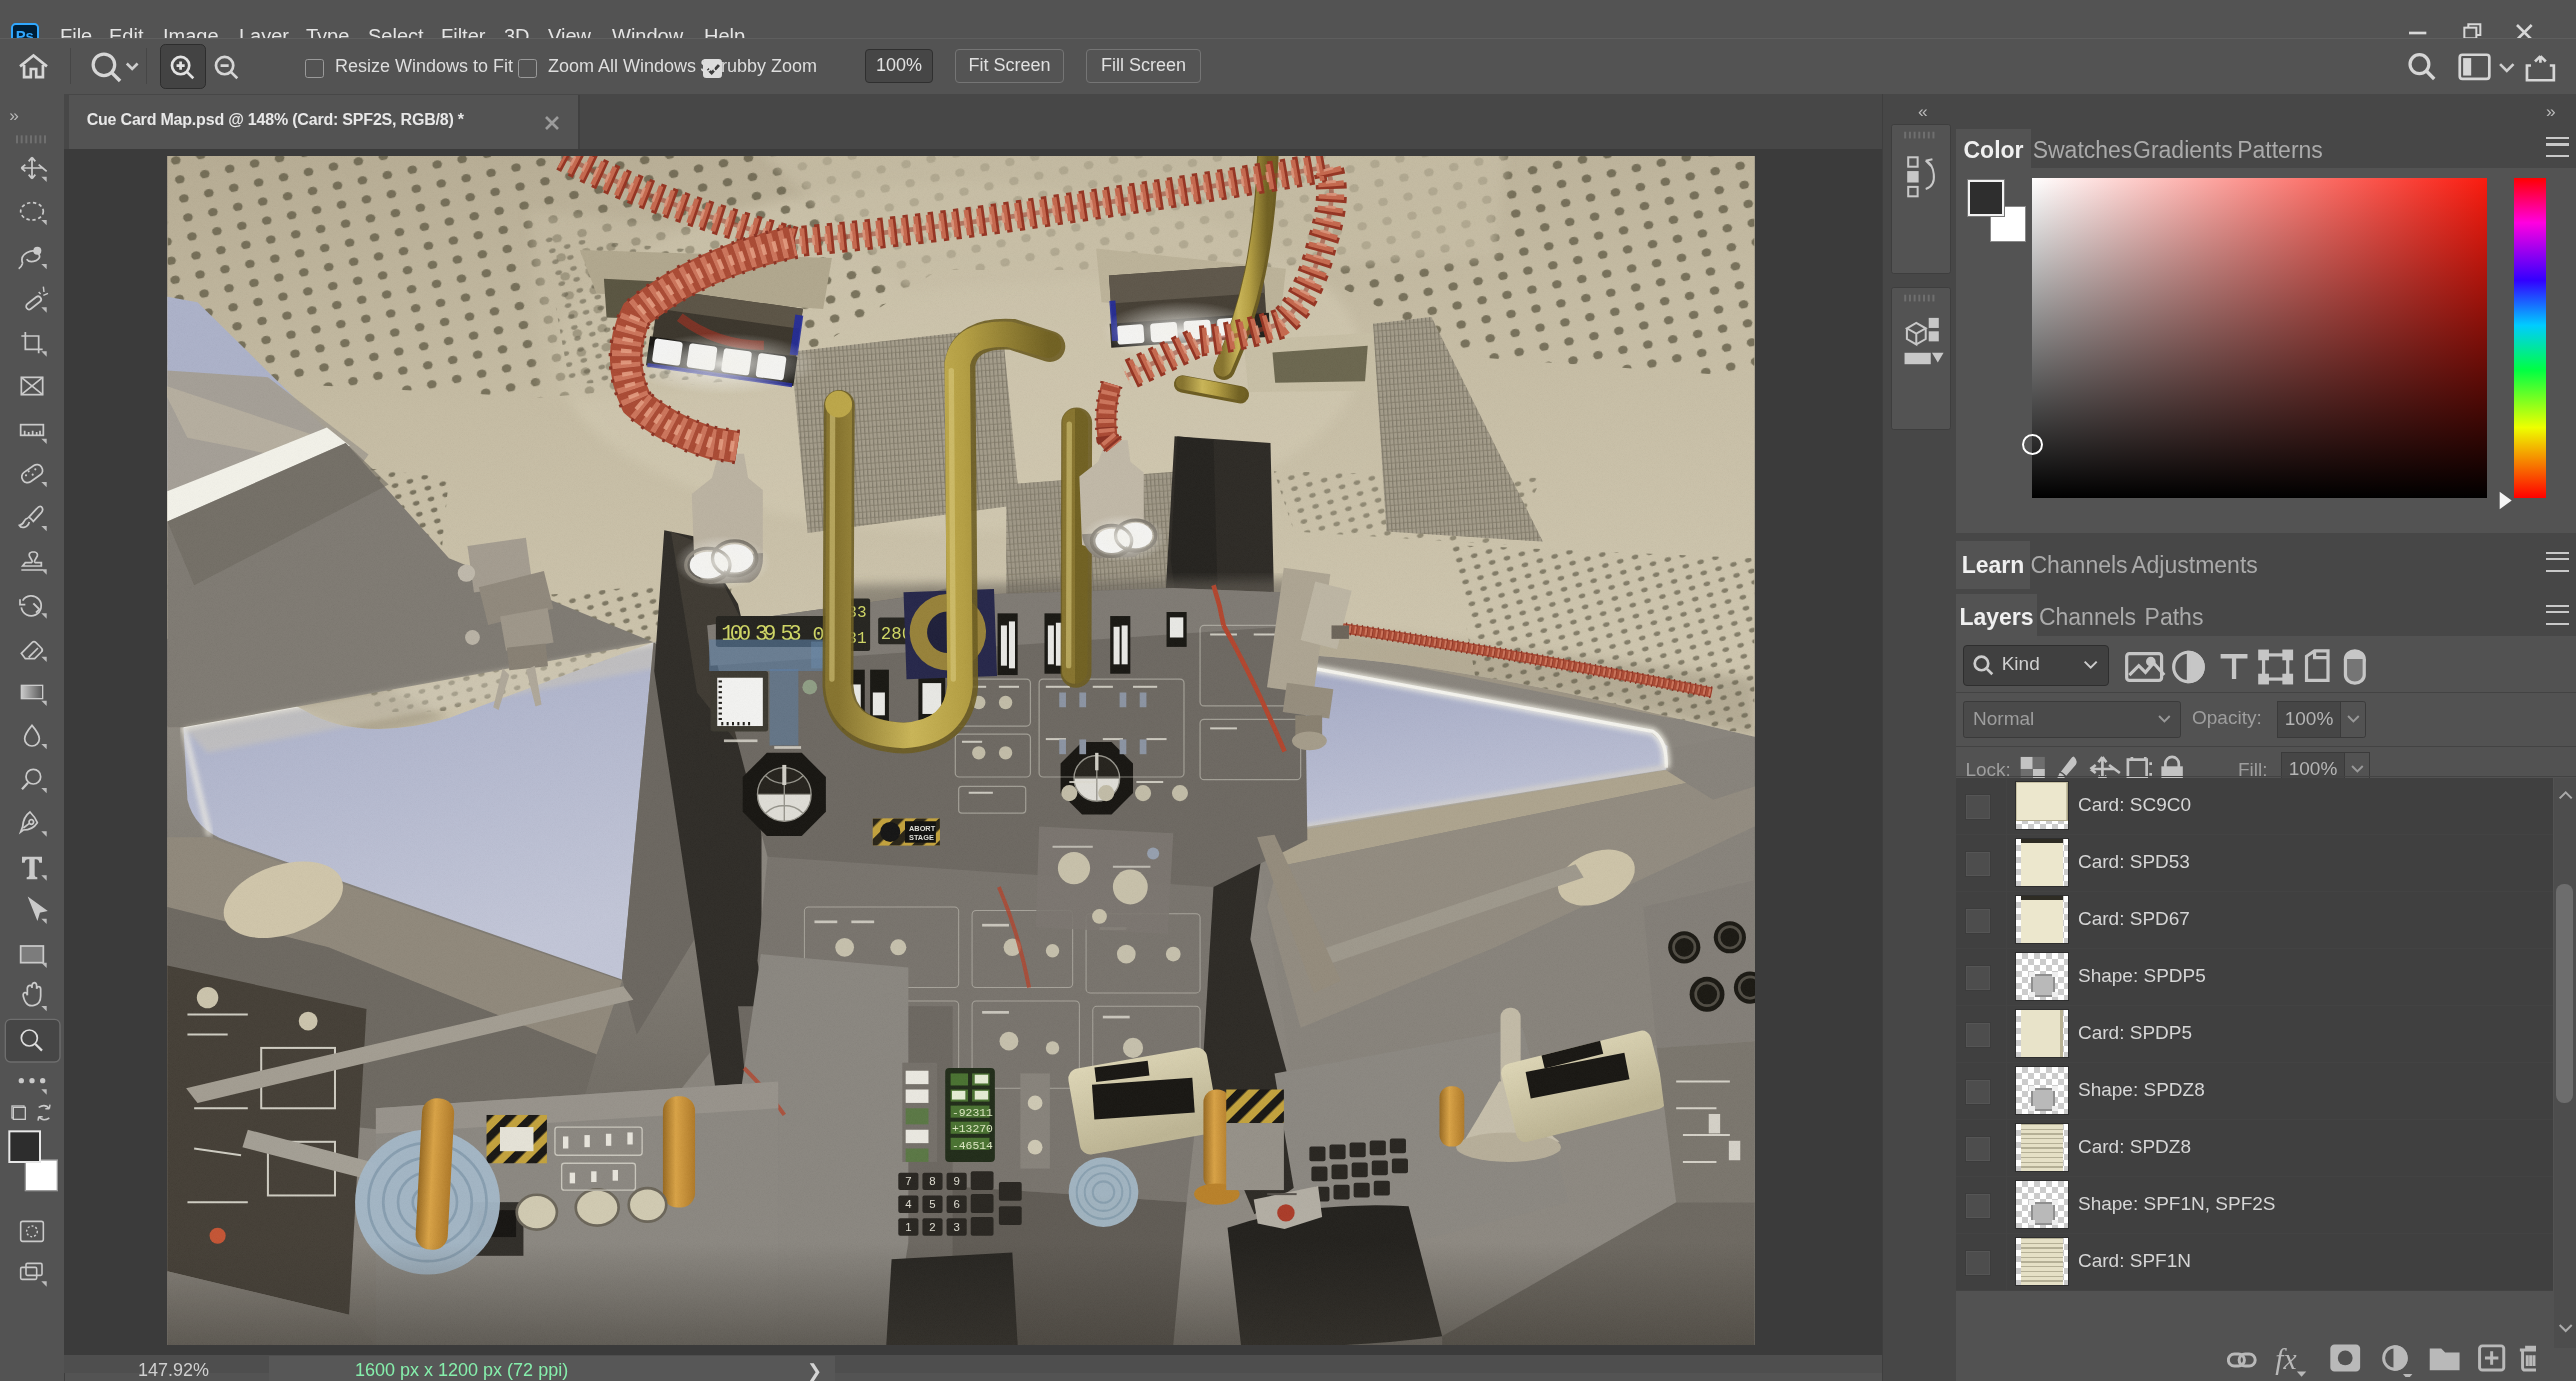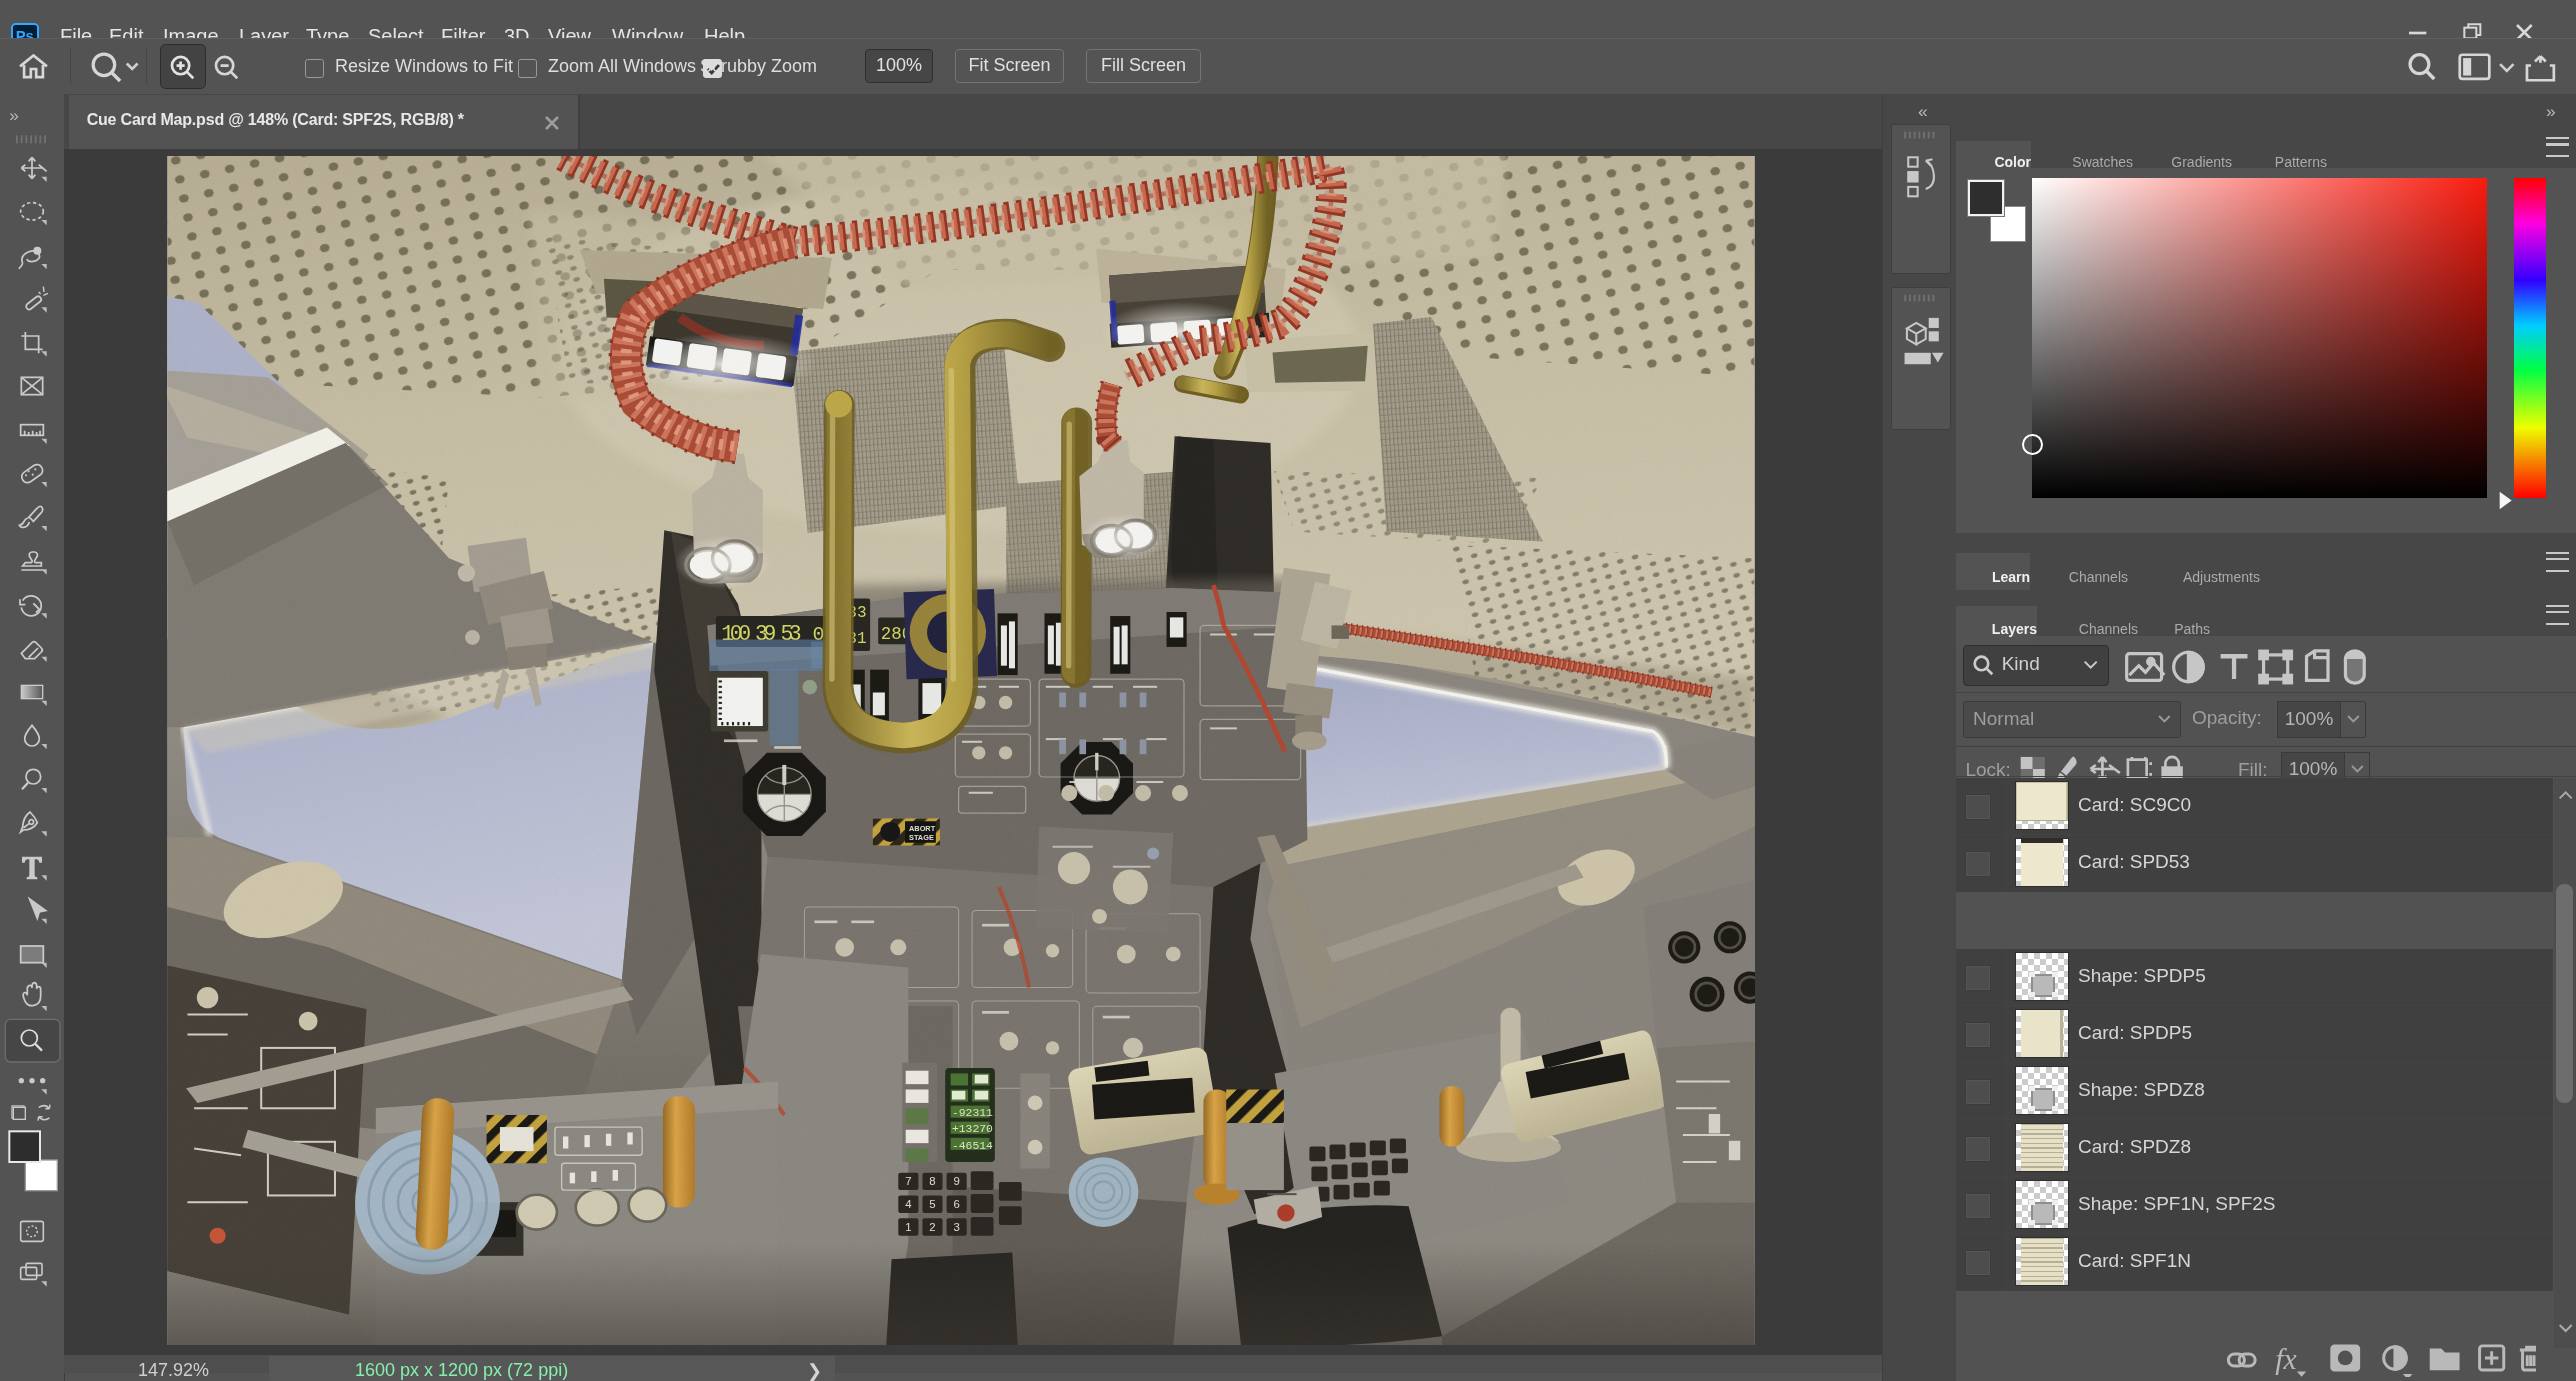--- a/index.html
+++ b/index.html
@@ -11,21 +11,21 @@
   .opttext{position:absolute;top:17.4px;font-size:18px;color:#dedede;}
   .cb{position:absolute;top:19.5px;width:17.4px;height:17.4px;border:1.3px solid #9a9a9a;border-radius:2.7px;background:#535353;}
   .btn{position:absolute;top:10px;height:32px;border:1.3px solid #757575;border-radius:4px;background:#545454;color:#e0e0e0;font-size:18px;text-align:center;}
   #tabbar{left:64px;top:94px;width:1818px;height:55px;background:#474747;}
   #tab{position:absolute;left:4.7px;top:1.3px;width:511px;height:54px;background:#535353;color:#e8e8e8;font-size:16px;font-weight:600;letter-spacing:-0.2px;}
   #toolbar{left:0;top:94px;width:64px;height:1288px;background:#535353;border-right:0.7px solid #3e3e3e;}
   #docarea{left:64px;top:149px;width:1818px;height:1206px;background:#3b3b3b;}
   #statusbar{left:64px;top:1355px;width:1818px;height:18px;background:#4e4e4e;color:#cfcfcf;font-size:18px;}
   #strip{left:1882px;top:94px;width:74px;height:1288px;background:#474747;border-left:0.7px solid #3e3e3e;}
   #rpanel{left:1956px;top:94px;width:620px;height:1288px;background:#474747;}
-  .ptab{position:absolute;top:16px;height:43px;font-size:14px;line-height:43px;text-align:right;color:#ababab;}
+  .ptab{position:absolute;top:4px;height:43px;font-size:23px;line-height:43px;text-align:center;color:#ababab;}
   .ptab.act{background:#535353;color:#f0f0f0;font-weight:600;}
   .hamb{position:absolute;width:23px;height:16px;border-top:2.7px solid #c9c9c9;border-bottom:2.7px solid #c9c9c9;}
   .hamb:after{content:"";position:absolute;left:0;top:4px;width:23px;height:2.7px;background:#c9c9c9;}
   .lrow{position:absolute;left:0;width:597px;height:56px;background:#404040;border-bottom:0.7px solid #434343;}
   .lrow .vis{position:absolute;left:9.4px;top:16px;width:24px;height:24px;border:1.3px solid #3c3c3c;background:#4d4d4d;box-shadow:inset 0 0 0 0.7px #585858;}
   .lrow .sep{position:absolute;left:50px;top:0;width:0.7px;height:56px;background:#434343;}
   .lrow .lbl{position:absolute;left:122px;top:16px;font-size:19px;color:#d6d6d6;}
   .thumb{position:absolute;left:60px;top:4px;width:52px;height:47px;background:#fff;outline:0.7px solid #2e2e2e;}
   .chk{background-color:#fff;background-image:linear-gradient(45deg,#cbcbcb 25%,transparent 25%,transparent 75%,#cbcbcb 75%),linear-gradient(45deg,#cbcbcb 25%,transparent 25%,transparent 75%,#cbcbcb 75%);background-size:12px 12px;background-position:0 0,6px 6px;}
   .cardA{position:absolute;left:0;top:0;width:52px;height:39px;background:#ece7cd;box-shadow:inset 0 0 0 0.7px #b9b294, inset -17.4px 0 0 -16px #8a8468, inset 0 -20px 0 -19px #9a9478;}
@@ -1133,20 +1133,28 @@
           <span class="lbl">Card: SC9C0</span>
         </div>
       <div class="lrow" style="top:57px">
           <div class="vis"></div>
           <div class="sep"></div>
           <div class="thumb chk">
             <div class="cardB"></div>
           </div>
           <span class="lbl">Card: SPD53</span>
         </div>
+      <div class="lrow" style="top:114px">
+          <div class="vis"></div>
+          <div class="sep"></div>
+          <div class="thumb chk">
+            <div class="cardB"></div>
+          </div>
+          <span class="lbl">Card: SPD67</span>
+        </div>
       <div class="lrow" style="top:171px">
           <div class="vis"></div>
           <div class="sep"></div>
           <div class="thumb chk">
             <div class="shp"></div>
           </div>
           <span class="lbl">Shape: SPDP5</span>
         </div>
       <div class="lrow" style="top:228px">
           <div class="vis"></div>

